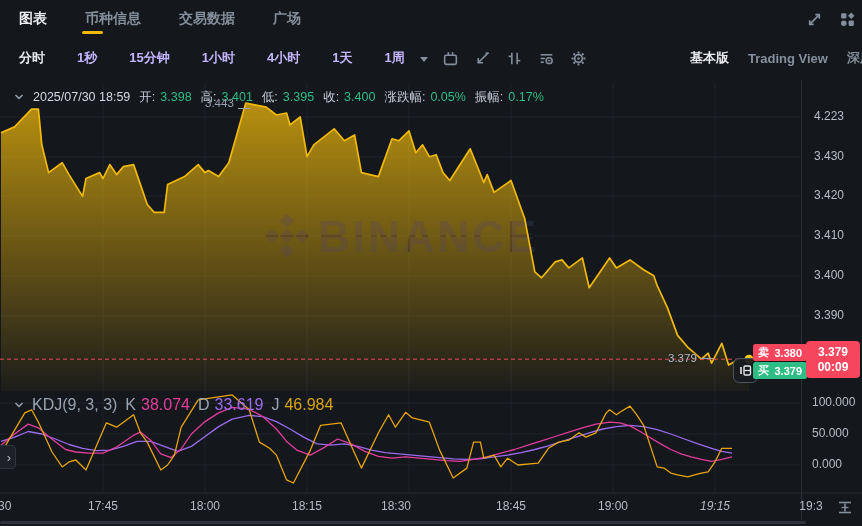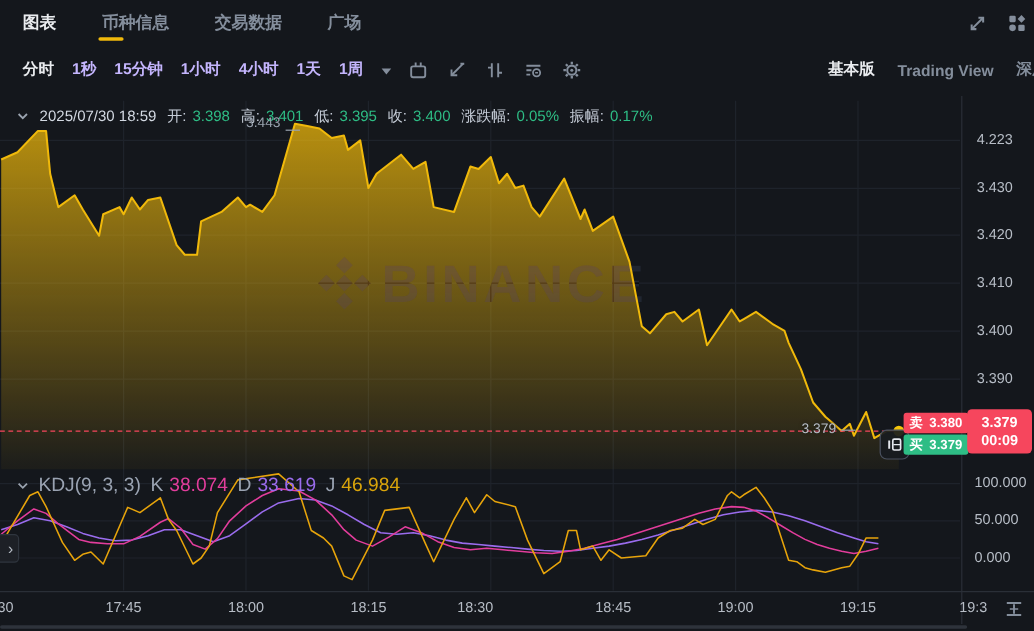--- a/index.html
+++ b/index.html
@@ -135,21 +135,21 @@
       <svg width="17" height="17" viewBox="0 0 16 16" fill="#848E9C">
         <rect x="2" y="2" width="5" height="5" rx="1"></rect>
         <path d="M11.5 1.5 L14.5 4.5 L11.5 7.5 L8.5 4.5 Z"></path>
         <circle cx="4.5" cy="11.5" r="2.6"></circle>
         <rect x="9" y="9" width="5" height="5" rx="1"></rect>
       </svg>
     </span>
 </div>
 
 <div class="toolbar">
-  <div id="intervals" style="display:flex;align-items:center;">
+  <div id="intervals" style="display:flex;align-items:center;gap:17px;">
       <span class="interval active">分时</span>
       <span class="interval">1秒</span>
       <span class="interval">15分钟</span>
       <span class="interval">1小时</span>
       <span class="interval">4小时</span>
       <span class="interval">1天</span>
       <span class="interval">1周</span>
     </div>
   <span class="caret"></span>
   <div id="tool-icons" style="display:flex;align-items:center;">
@@ -294,14 +294,14 @@
 <div class="kdj-tick" style="top: 395px;">100.000</div>
 <div class="kdj-tick" style="top: 426px;">50.000</div>
 <div class="kdj-tick" style="top: 457px;">0.000</div>
 <div class="time-label" style="left: 3px;">:30</div>
 <div class="time-label" style="left: 103px; text-align: center;">17:45</div>
 <div class="time-label" style="left: 205px;">18:00</div>
 <div class="time-label" style="left: 307px;">18:15</div>
 <div class="time-label" style="left: 396px;">18:30</div>
 <div class="time-label" style="left: 511px;">18:45</div>
 <div class="time-label" style="left: 613px;">19:00</div>
-<div class="time-label" style="left: 715px;">19:15</div>
+<div class="time-label" style="left: 715px; font-style: italic;">19:15</div>
 <div class="time-label" style="left: 811px;">19:3</div>
 
 </body></html>

